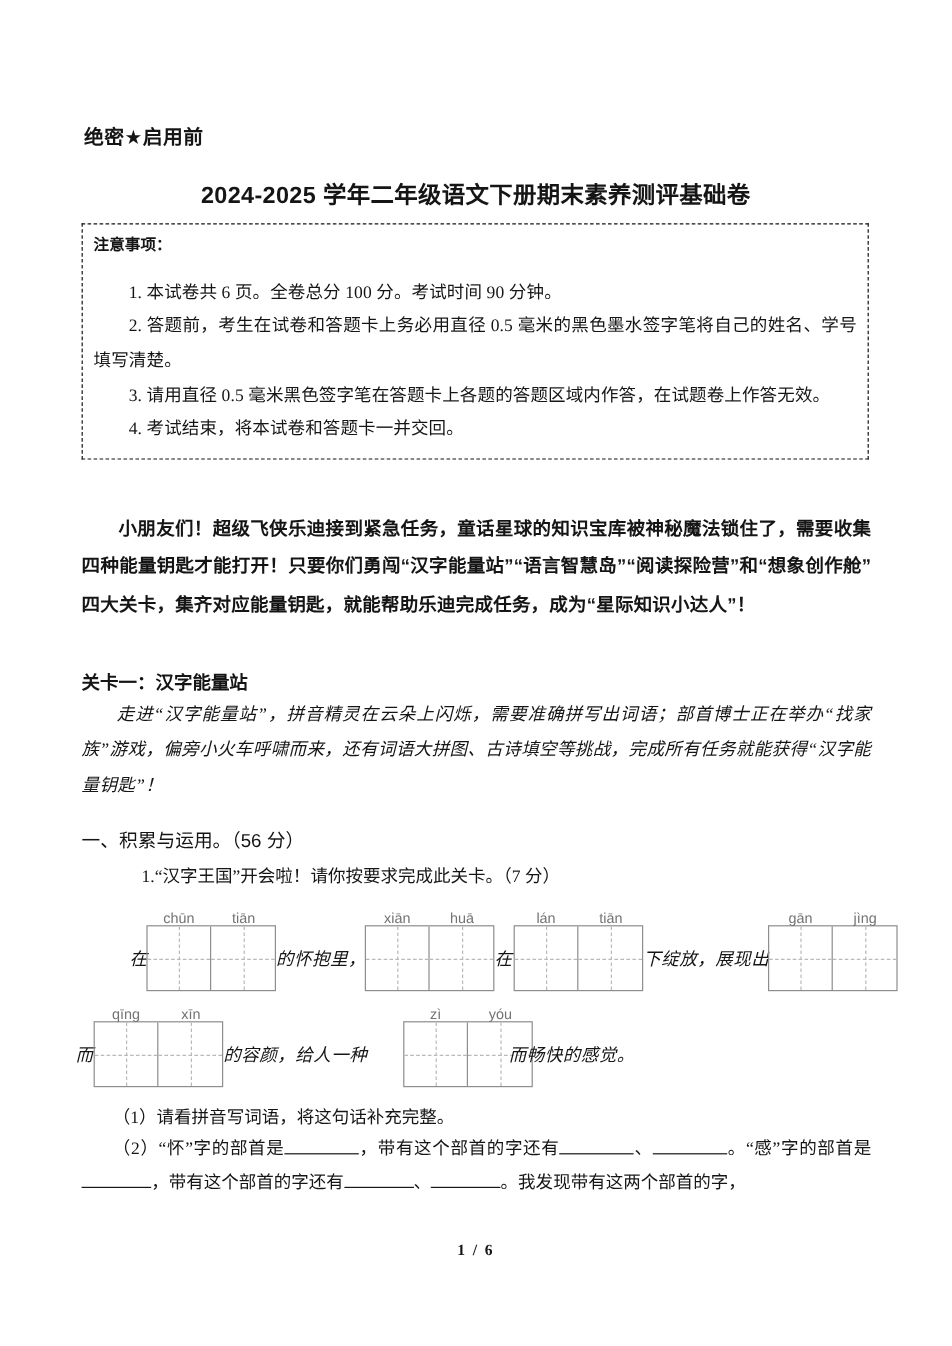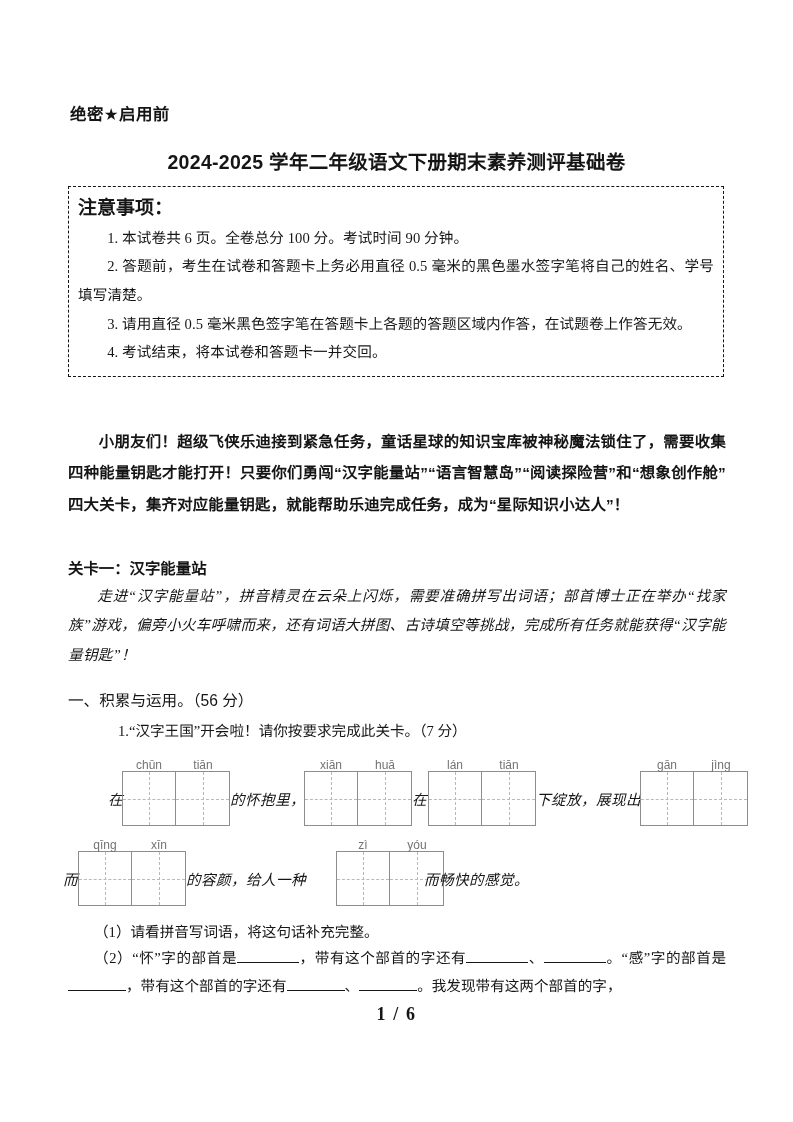--- a/index.html
+++ b/index.html
@@ -50,25 +50,25 @@
   .notice-box {
     position: absolute;
     left: 68px;
     top: 186px;
     width: 656px;
     box-sizing: border-box;
     border: 1.4px dashed #141414;
     padding: 7px 9px 9px 9px;
   }
   .notice-title {
-    font-size: 19px;
+    font-size: 13px;
     font-weight: bold;
     font-family: "Liberation Sans", "DejaVu Sans", sans-serif;
     line-height: 1.5;
-    margin-bottom: 1px;
+    margin-bottom: 16px;
   }
   .notice-item {
     font-size: 14.6px;
     line-height: 1.97;
     text-indent: 2em;
     text-align: justify;
     text-justify: inter-ideograph;
     letter-spacing: 0.1px;
   }
 
@@ -213,23 +213,23 @@
     vertical-align: baseline;
   }
   .blank.w1 { width: 62px; }
   .blank.w2 { width: 58px; }
 
   
   .footer {
     position: absolute;
     left: 0;
     right: 0;
-    top: 1004px;
+    top: 1034px;
     text-align: center;
-    font-size: 18px;
+    font-size: 13px;
     font-weight: bold;
     font-family: "Liberation Serif", "DejaVu Serif", serif;
     letter-spacing: 1.6px;
   }
 </style>
 </head>
 <body>
 
 <div class="page">
 

